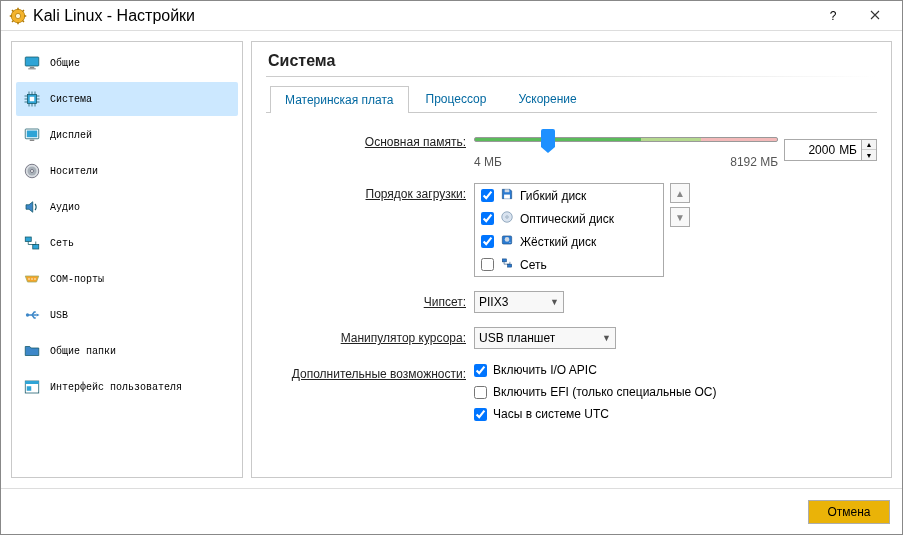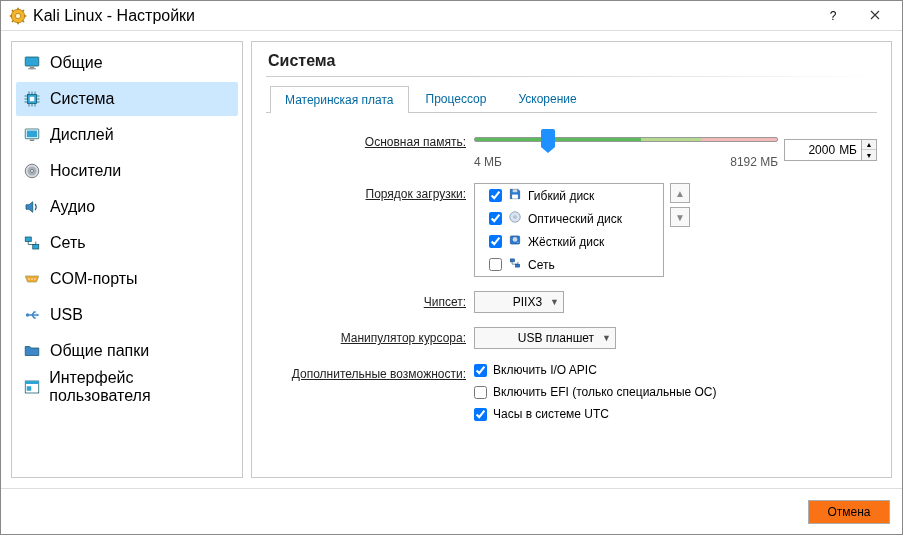--- a/index.html
+++ b/index.html
@@ -12,21 +12,21 @@
   .titlebar .title { flex: 1; font-size: 16px; }
   .titlebar .win-btn { width: 42px; height: 29px; display: flex; align-items: center; justify-content: center; cursor: default; }
 
   
   .body { flex: 1; display: flex; padding: 10px; gap: 8px; overflow: hidden; }
 
   .sidebar { width: 232px; border: 1px solid #c9c9c9; padding: 4px; display: flex; flex-direction: column; gap: 2px; }
   .side-item { display: flex; align-items: center; height: 34px; padding: 0 6px; gap: 8px; border-radius: 2px; cursor: default; }
   .side-item.selected { background: #cce8ff; }
   .side-ico { width: 20px; height: 20px; display: flex; align-items: center; justify-content: center; }
-  .side-lbl { font-size: 16px; }
+  .side-lbl { font-size: 10px; font-family: Liberation Mono, monospace; }
 
   .main { flex: 1; border: 1px solid #c9c9c9; padding: 10px 14px 12px 14px; display: flex; flex-direction: column; overflow: hidden; }
   .heading { font-size: 16px; font-weight: 600; color: #222; margin: 0 0 6px 2px; }
   .hr { height: 1px; background: linear-gradient(to right,#ccc 0,#ccc 30%,transparent); margin-bottom: 8px; }
 
   
   .tabs { display: flex; border-bottom: 1px solid #c9c9c9; padding-left: 4px; margin-bottom: 18px; }
   .tab { padding: 6px 14px; border: 1px solid transparent; border-bottom: none; color: #0369a1; cursor: default; margin-right: 2px; }
   .tab.active { border-color: #c9c9c9; background: #fff; position: relative; top: 1px; }
 
@@ -43,37 +43,37 @@
   .slider-limits { display: flex; justify-content: space-between; font-size: 11px; color: #555; margin-top: 6px;}
   .spin { display: flex; align-items: center; border: 1px solid #aaa; height: 22px; }
   .spin .val { width: 54px; text-align: right; padding: 0 4px; }
   .spin .unit { padding-right: 4px; }
   .spin .arrows { display: flex; flex-direction: column; border-left: 1px solid #aaa; }
   .spin .arrow { width: 14px; height: 10px; display:flex; align-items:center; justify-content:center; font-size:7px; line-height:1; background:#f4f4f4;}
   .spin .arrow:first-child{ border-bottom:1px solid #ccc;}
 
   
   .boot { display: flex; gap: 6px; }
-  .boot-list { border: 1px solid #aaa; width: 190px; padding-left: 8px; }
+  .boot-list { border: 1px solid #aaa; width: 190px; }
   .boot-item { display: flex; align-items: center; gap: 6px; padding: 3px 6px; }
   .boot-item input { margin:0; }
   .boot-arrows { display: flex; flex-direction: column; gap: 4px; }
   .barrow { width: 20px; height: 20px; border: 1px solid #aaa; display:flex; align-items:center; justify-content:center; font-size:10px; color:#888; background:#f8f8f8;}
 
   .select { border: 1px solid #aaa; height: 22px; display: inline-flex; align-items: center; padding: 0 4px; gap: 8px; background:#f8f8f8;}
-  .select .sval { flex:1;text-align:right; }
+  .select .sval { flex:1; }
   .select .caret { font-size: 9px; color:#555; }
 
   .opts { display: flex; flex-direction: column; gap: 8px; }
   .opt { display: flex; align-items: center; gap: 6px; }
   .opt input { margin:0; }
 
   
   .footer { height: 46px; border-top: 1px solid #ddd; display: flex; justify-content: flex-end; align-items: center; padding: 0 12px; gap: 8px; }
-  .btn { min-width: 82px; height: 24px; border: 1px solid #adadad; background: #f97316; display: flex; align-items: center; justify-content: center; cursor: default; }
+  .btn { min-width: 82px; height: 24px; border: 1px solid #adadad; background: #eab308; display: flex; align-items: center; justify-content: center; cursor: default; }
   .btn.primary { border-color: #0078d7; background: #e5f1fb; }
 </style>
 </head>
 <body>
 
 <div class="window">
 
   <div class="titlebar">
     <span class="app-icon">
       <svg viewBox="0 0 24 24" width="18" height="18">

